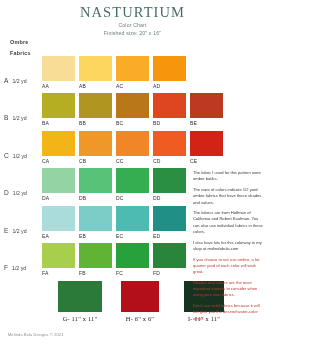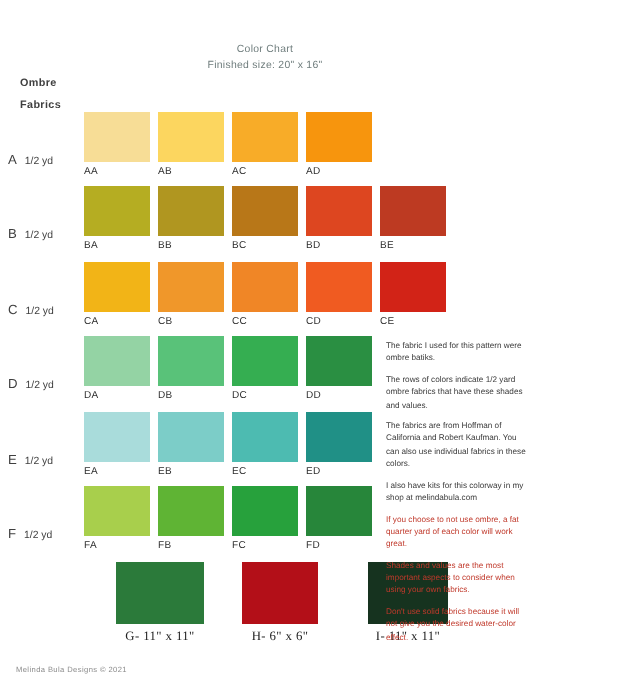--- a/index.html
+++ b/index.html
@@ -61,20 +61,21 @@
   .footer {
     position: absolute; left: 8px; top: 333px;
     font-size: 3.8px; color: #8a8a8a; letter-spacing: .2px;
   }
 </style>
 </head>
 <body>
 
 <div class="page">
 
+  <div class="title">NASTURTIUM</div>
   <div class="subtitle sub1">Color Chart</div>
   <div class="subtitle sub2">Finished size: 20" x 16"</div>
 
   <div class="ombre-head oh1">Ombre</div>
   <div class="ombre-head oh2">Fabrics</div>
 
   <div id="rows-host">
       <div class="rowlabel" style="top: 77px;">
         <span class="ltr">A</span>
         <span class="qty">1/2 yd</span>

